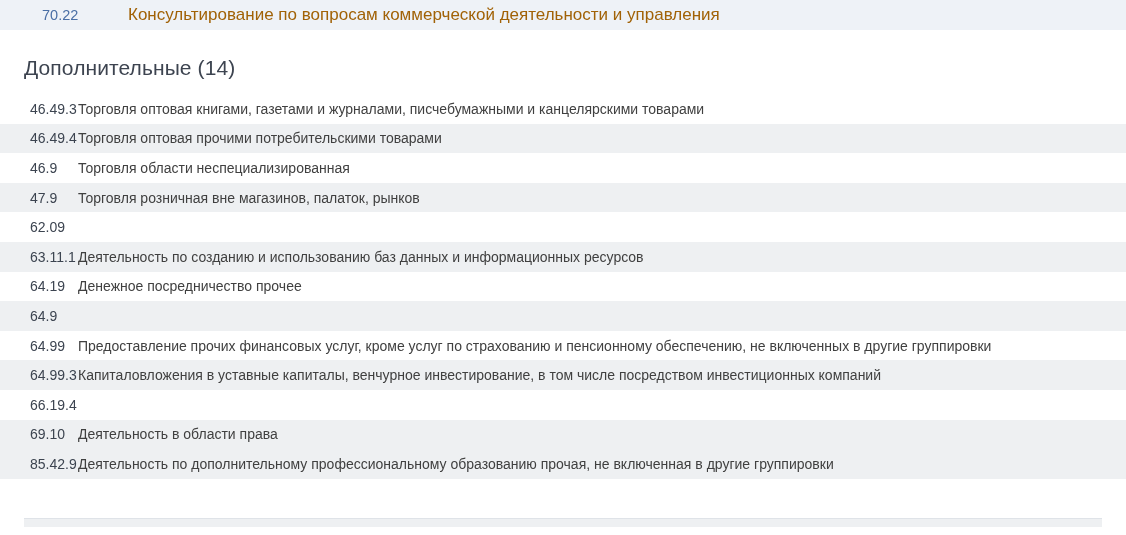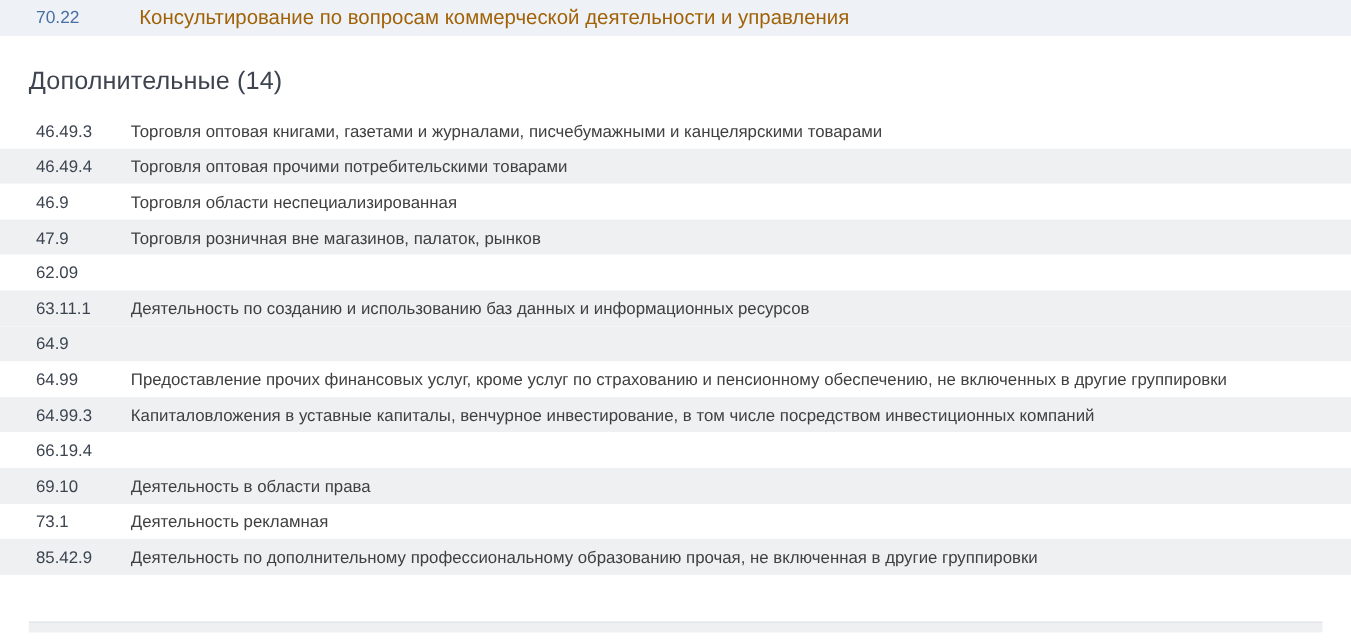--- a/index.html
+++ b/index.html
@@ -19,21 +19,21 @@
     width: 1126px;
     height: 535px;
     box-sizing: border-box;
   }
   
   .main-row {
     display: flex;
     align-items: center;
     height: 30px;
     background: #eef2f7;
-    padding: 0 0 0 0;
+    padding: 0 0 0 12px;
     font-size: 14.5px;
   }
   .main-row .code {
     width: 78px;
     padding-left: 30px;
     box-sizing: border-box;
     color: #4a6fa5;
     font-size: 14.5px;
   }
   .main-row .name {
@@ -50,21 +50,20 @@
     letter-spacing: 0.1px;
   }
   .list {
     display: block;
   }
   .row {
     display: flex;
     align-items: center;
     height: 29.6px;
     font-size: 14px;
-    gap: 31px;
   }
   .row.alt {
     background: #eef0f2;
   }
   .row .code {
     width: 78px;
     padding-left: 30px;
     box-sizing: border-box;
     color: #3c4450;
     font-size: 14px;
@@ -116,42 +115,42 @@
       <span class="code">47.9</span>
       <span class="name">Торговля розничная вне магазинов, палаток, рынков</span>
     </div>
     <div class="row">
       <span class="code">62.09</span>
     </div>
     <div class="row alt">
       <span class="code">63.11.1</span>
       <span class="name">Деятельность по созданию и использованию баз данных и информационных ресурсов</span>
     </div>
+    <div class="row">
+      <span class="code">64.19</span>
+      <span class="name">Денежное посредничество прочее</span>
+    </div>
     <div class="row alt">
       <span class="code">64.9</span>
     </div>
     <div class="row">
       <span class="code">64.99</span>
       <span class="name">Предоставление прочих финансовых услуг, кроме услуг по страхованию и пенсионному обеспечению, не включенных в другие группировки</span>
     </div>
     <div class="row alt">
       <span class="code">64.99.3</span>
       <span class="name">Капиталовложения в уставные капиталы, венчурное инвестирование, в том числе посредством инвестиционных компаний</span>
     </div>
     <div class="row">
       <span class="code">66.19.4</span>
     </div>
     <div class="row alt">
       <span class="code">69.10</span>
       <span class="name">Деятельность в области права</span>
     </div>
-    <div class="row">
-      <span class="code">73.1</span>
-      <span class="name">Деятельность рекламная</span>
-    </div>
     <div class="row alt">
       <span class="code">85.42.9</span>
       <span class="name">Деятельность по дополнительному профессиональному образованию прочая, не включенная в другие группировки</span>
     </div>
   </div>
 
   <div class="bottom-bar"></div>
 </div>
 
 </body></html>

